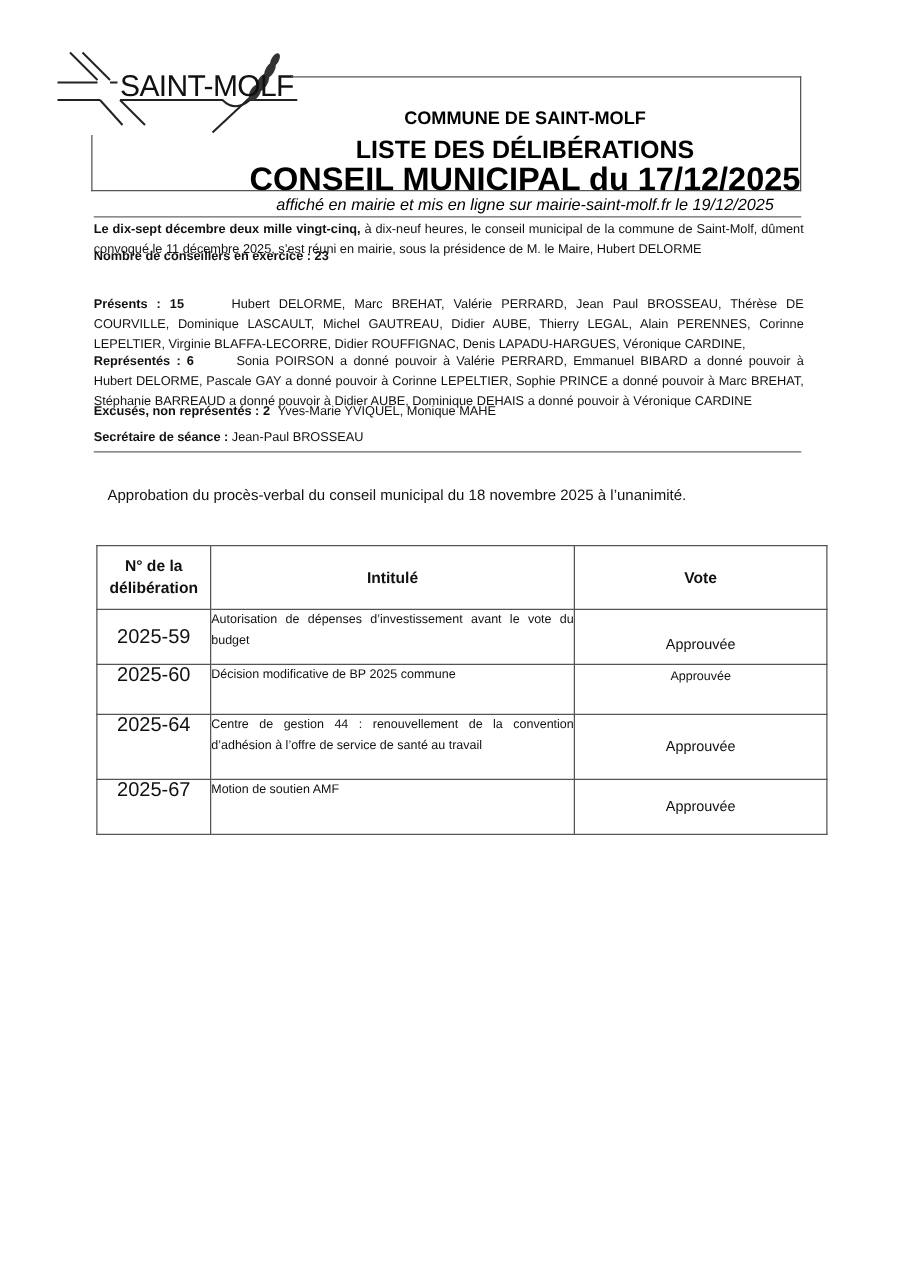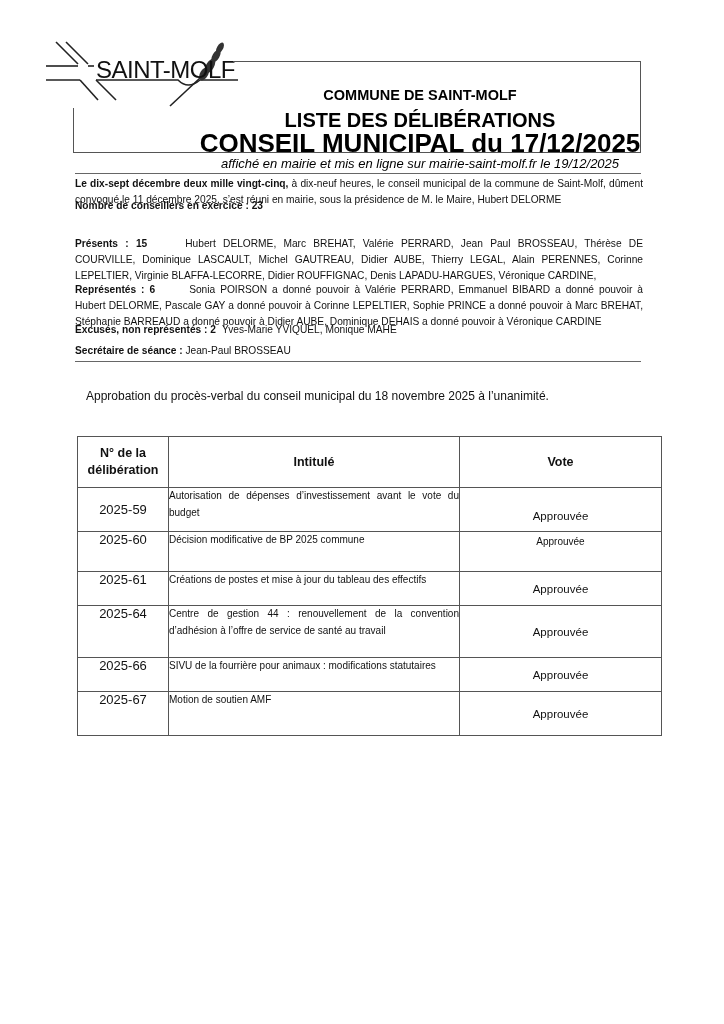--- a/index.html
+++ b/index.html
@@ -25,21 +25,21 @@
   .tab3 { display: inline-block; width: 6px; }
 
   .approbation { position: absolute; left: 86px; top: 389px; font-family: "Liberation Sans", sans-serif; font-size: 12px; color: #111; }
 
   table.delib { position: absolute; left: 77px; top: 436px; border-collapse: collapse; font-family: "Liberation Sans", sans-serif; color: #111; }
   table.delib td, table.delib th { border: 1.2px solid #555; padding: 0; }
   table.delib th { font-size: 12.5px; font-weight: bold; text-align: center; height: 50px; line-height: 17px; }
   th.c-num, td.c-num { width: 90px; }
   th.c-int, td.c-int { width: 290px; margin-top: 40px; }
   th.c-vote, td.c-vote { width: 201px; }
-  td.c-num { text-align: center; vertical-align: top; font-size: 13px; padding-top: 3px; }
+  td.c-num { text-align: center; vertical-align: top; font-size: 16px; padding-top: 3px; }
   td.c-int { vertical-align: top; font-size: 10px; line-height: 16.5px; padding: 2px 6px 0 6px; text-align: justify; }
   td.c-vote { text-align: center; vertical-align: middle; font-size: 11.5px; }
   td.c-vote.top { vertical-align: top; padding-top: 4px; font-size: 10px; }
 </style>
 </head>
 <body>
 
 <div class="abs logo">
   <svg width="200" height="80" viewBox="0 0 200 80">
     <g stroke="#222" stroke-width="1.6" fill="none">
@@ -119,33 +119,23 @@
     <tr style="height:44px;">
       <td class="c-num" style="vertical-align:middle;padding-top:0;">2025-59</td>
       <td class="c-int">Autorisation de dépenses d’investissement avant le vote du budget</td>
       <td class="c-vote" style="padding-top:12px;">Approuvée</td>
     </tr>
     <tr style="height:40px;">
       <td class="c-num">2025-60</td>
       <td class="c-int">Décision modificative de BP 2025 commune</td>
       <td class="c-vote top">Approuvée</td>
     </tr>
-    <tr style="height:34px;">
-      <td class="c-num">2025-61</td>
-      <td class="c-int">Créations de postes et mise à jour du tableau des effectifs</td>
-      <td class="c-vote">Approuvée</td>
-    </tr>
     <tr style="height:52px;">
       <td class="c-num">2025-64</td>
       <td class="c-int">Centre de gestion 44 : renouvellement de la convention d’adhésion à l’offre de service de santé au travail</td>
-      <td class="c-vote">Approuvée</td>
-    </tr>
-    <tr style="height:34px;">
-      <td class="c-num">2025-66</td>
-      <td class="c-int">SIVU de la fourrière pour animaux : modifications statutaires</td>
       <td class="c-vote">Approuvée</td>
     </tr>
     <tr style="height:44px;">
       <td class="c-num">2025-67</td>
       <td class="c-int">Motion de soutien AMF</td>
       <td class="c-vote">Approuvée</td>
     </tr>
   </tbody>
 </table>
 

